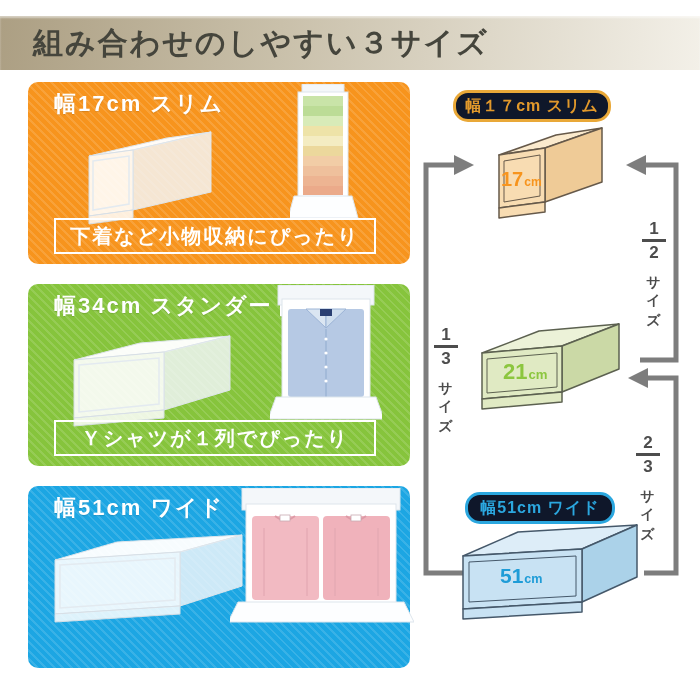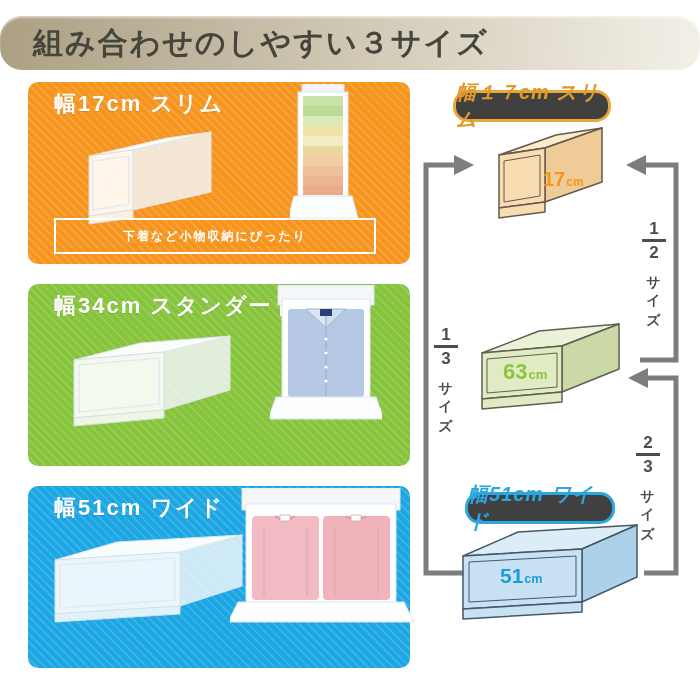--- a/index.html
+++ b/index.html
@@ -3,49 +3,49 @@
 <meta charset="utf-8">
 <style>
   html,body{margin:0;padding:0;background:#fff;}
   .stage{position:relative;width:700px;height:684px;background:#fff;overflow:hidden;
          font-family:"Liberation Sans",sans-serif;}
 
   
   .header{position:absolute;left:0;top:16px;width:700px;height:54px;
           background:linear-gradient(95deg,#ac9f83 0%,#c9c0aa 40%,#f3f0e8 100%);
           display:flex;align-items:center;
-          box-shadow:inset 0 2px 2px rgba(255,255,255,.5);border-radius:22px;}
+          box-shadow:inset 0 2px 2px rgba(255,255,255,.5);}
   .header-title{margin-left:33px;font-family:"Liberation Serif",serif;
           font-size:30px;font-weight:600;color:#45453c;letter-spacing:2px;}
 
   
   .panel{position:absolute;left:28px;width:382px;height:182px;border-radius:10px;
          background-image:repeating-linear-gradient(45deg,rgba(255,255,255,.13) 0 2px,rgba(255,255,255,0) 2px 6px);}
   .panel-orange{top:82px;background-color:#f7941d;}
   .panel-green {top:284px;background-color:#86c43c;}
   .panel-blue  {top:486px;background-color:#1ca6e3;}
   .panel-title{position:absolute;left:26px;top:7px;color:#fff;font-weight:bold;
          font-size:22px;letter-spacing:2px;text-shadow:0 1px 1px rgba(0,0,0,.12);}
   .caption{position:absolute;left:26px;right:34px;bottom:10px;height:32px;
          border:2px solid #fff;display:flex;align-items:center;justify-content:center;
-         color:#fff;font-weight:bold;font-size:12px;letter-spacing:2px;}
+         color:#fff;font-weight:bold;font-size:20px;letter-spacing:2px;}
   .photo{position:absolute;}
 
   
   .diagram-svg{position:absolute;left:0;top:0;pointer-events:none;}
-  .badge{position:absolute;height:26px;border-radius:15px;background:#404040;
+  .badge{position:absolute;height:26px;border-radius:15px;background:#0f172a;
          display:flex;align-items:center;justify-content:center;
-         font-weight:bold;font-size:20px;letter-spacing:1px;font-style:italic;}
+         font-weight:bold;font-size:16px;letter-spacing:1px;}
   .badge-slim{left:453px;top:90px;width:152px;border:3px solid #e9a838;color:#e2992b;}
   .badge-standard{left:458px;top:290px;width:180px;border:3px solid #8cc63f;color:#7fbc35;}
   .badge-wide{left:465px;top:492px;width:144px;border:3px solid #2ba7df;color:#2ba7df;}
 
   .size-label{position:absolute;font-weight:bold;white-space:nowrap;}
   .size-label .unit{font-size:60%;margin-left:1px;}
-  .size-label-17{left:501px;top:168px;color:#f7941d;font-size:20px;padding-left:42px;}
+  .size-label-17{left:501px;top:168px;color:#f7941d;font-size:20px;}
   .size-label-34{left:503px;top:359px;color:#8cc63f;font-size:22px;}
   .size-label-51{left:500px;top:564px;color:#1e9cd7;font-size:21px;}
 
   .ratio{position:absolute;width:28px;display:flex;flex-direction:column;align-items:center;
          color:#4d4d4d;font-weight:bold;}
   .ratio .num,.ratio .den{font-size:17px;line-height:1;}
   .ratio .bar{width:24px;height:3px;background:#4d4d4d;margin:2px 0;}
   .ratio .suffix{margin-top:5px;font-size:14px;letter-spacing:2px;writing-mode:vertical-rl;}
   .ratio-half{left:640px;top:220px;}
   .ratio-third{left:432px;top:326px;}
@@ -103,20 +103,21 @@
       <line x1="56" y1="44" x2="56" y2="112" stroke="#9cb4d6" stroke-width="1.5"></line>
       <polygon points="36,24 56,43 56,24" fill="#dbe6f2" stroke="#9cb4d6" stroke-width="1"></polygon>
       <polygon points="76,24 56,43 56,24" fill="#cfdeee" stroke="#9cb4d6" stroke-width="1"></polygon>
       <rect x="50" y="24" width="12" height="7" fill="#2a3f72"></rect>
       <circle cx="56" cy="54" r="1.6" fill="#fff"></circle>
         <circle cx="56" cy="68" r="1.6" fill="#fff"></circle>
       <circle cx="56" cy="82" r="1.6" fill="#fff"></circle>
         <circle cx="56" cy="96" r="1.6" fill="#fff"></circle>
       <polygon points="6,112 106,112 114,134 -2,134" fill="#fdfeff" stroke="#dde5ec"></polygon>
     </svg>
+    <div class="caption">Ｙシャツが１列でぴったり</div>
   </div>
 
   <div class="panel panel-blue">
     <div class="panel-title">幅51cm ワイド</div>
     <svg class="photo" style="left:22px;top:42px" width="200" height="100" viewBox="0 0 200 100">
       <polygon points="5,32 130,24 192,7 67,14" fill="rgba(255,255,255,.97)" stroke="#dfe6ec" stroke-width="1"></polygon>
       <polygon points="130,24 192,7 192,58 130,78" fill="rgba(244,248,251,.82)" stroke="#dfe6ec" stroke-width="1"></polygon>
       <polygon points="5,32 130,24 130,78 5,86" fill="rgba(255,255,255,.9)" stroke="#d7dfe6" stroke-width="1"></polygon>
       <polygon points="10,37 125,30 125,72 10,80" fill="none" stroke="#e3eaf0" stroke-width="1.5"></polygon>
       <polygon points="5,86 130,78 130,86 5,94" fill="rgba(255,255,255,.85)" stroke="#d7dfe6" stroke-width="1"></polygon>
@@ -173,21 +174,21 @@
       <polygon points="463,556 582,549 582,602 463,609" fill="#c8e2f3"></polygon>
       <polygon points="469,562 576,556 576,596 469,602" fill="none" stroke-width="1"></polygon>
       <polygon points="463,609 582,602 582,612 463,619" fill="#c8e2f3"></polygon>
     </g>
   </svg>
 
   <div class="badge badge-slim">幅１７cm スリム</div>
   <div class="badge badge-wide">幅51cm ワイド</div>
 
   <div class="size-label size-label-17"><span>17</span><span class="unit">cm</span></div>
-  <div class="size-label size-label-34"><span>63</span><span class="unit">cm</span></div>
+  <div class="size-label size-label-34"><span>21</span><span class="unit">cm</span></div>
   <div class="size-label size-label-51"><span>51</span><span class="unit">cm</span></div>
 
   <div class="ratio ratio-half">
     <span class="num">1</span>
     <span class="bar"></span>
     <span class="den">2</span>
     <span class="suffix">サイズ</span>
   </div>
   <div class="ratio ratio-third">
     <span class="num">1</span>

